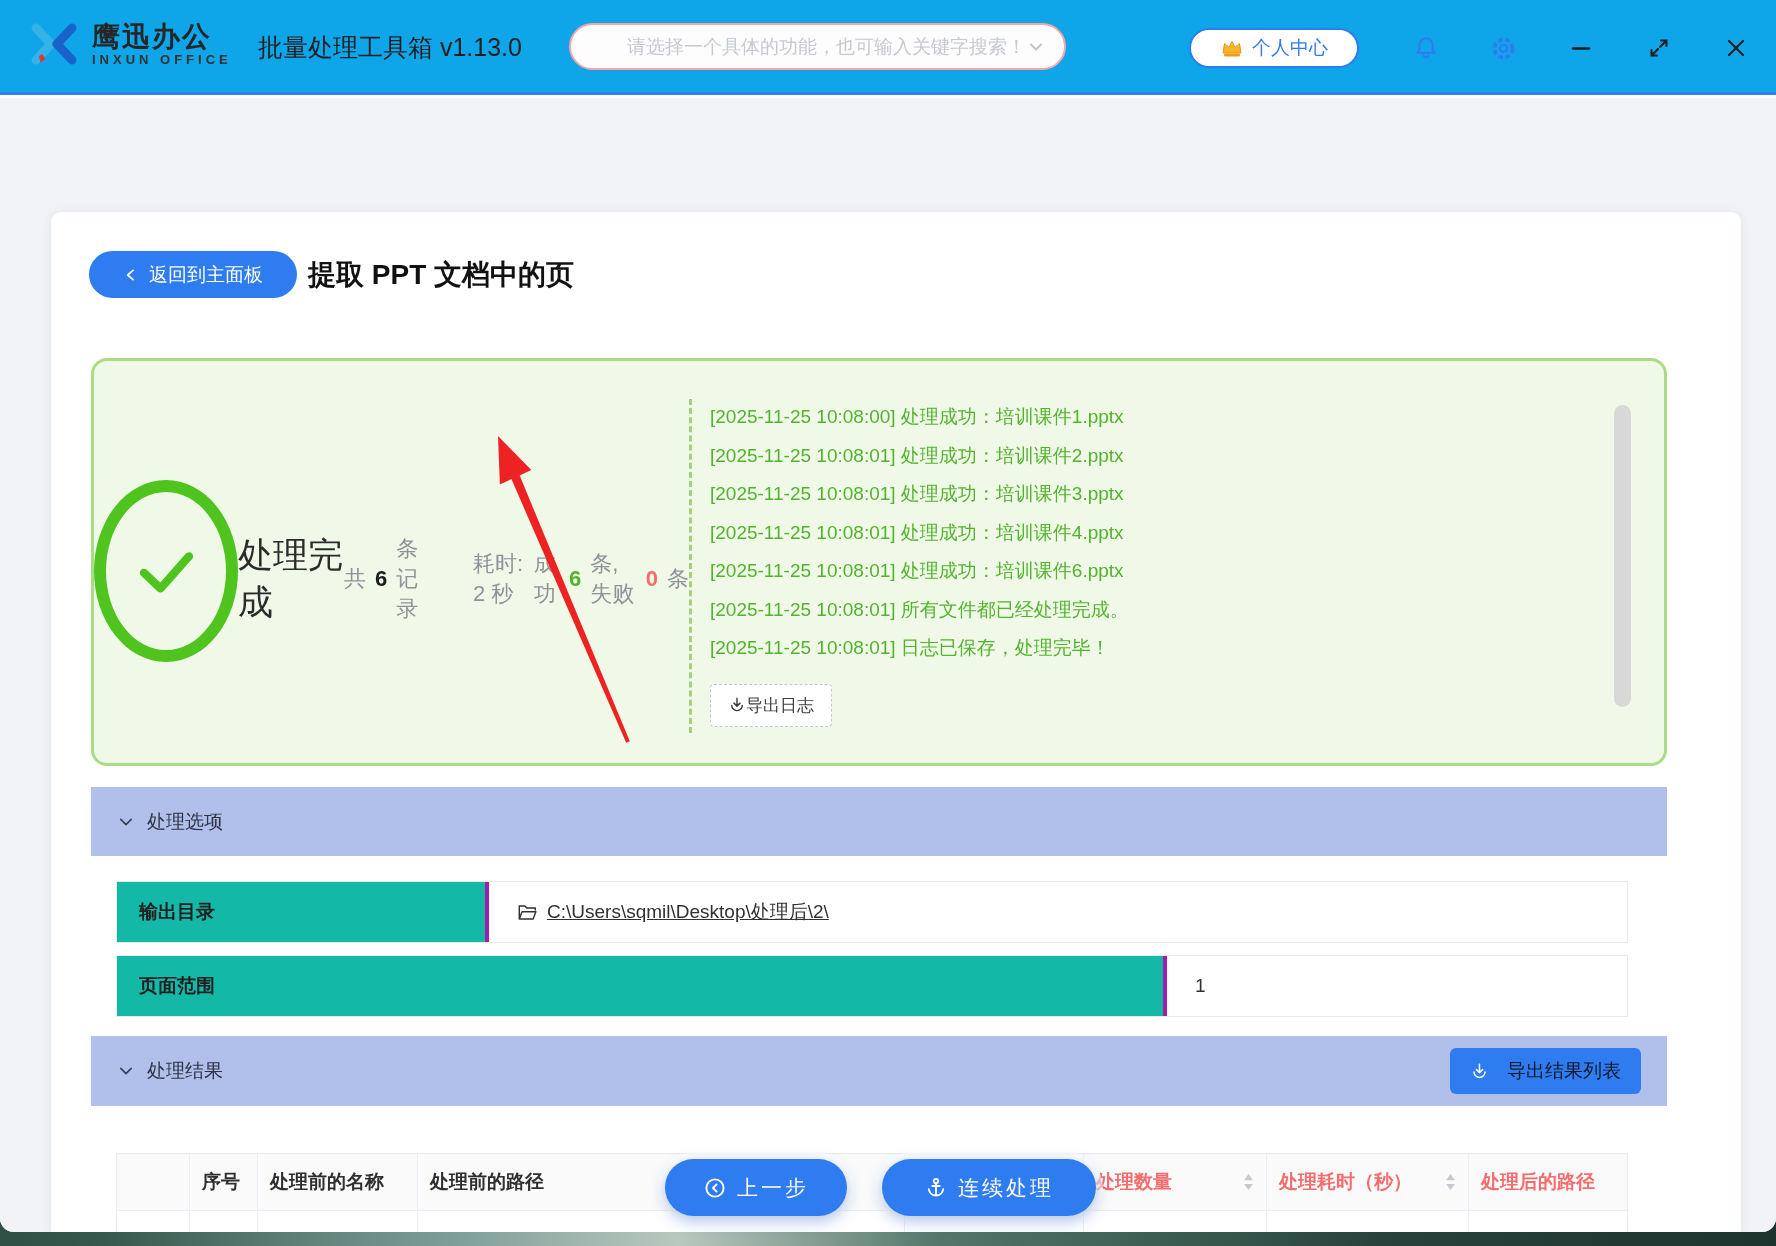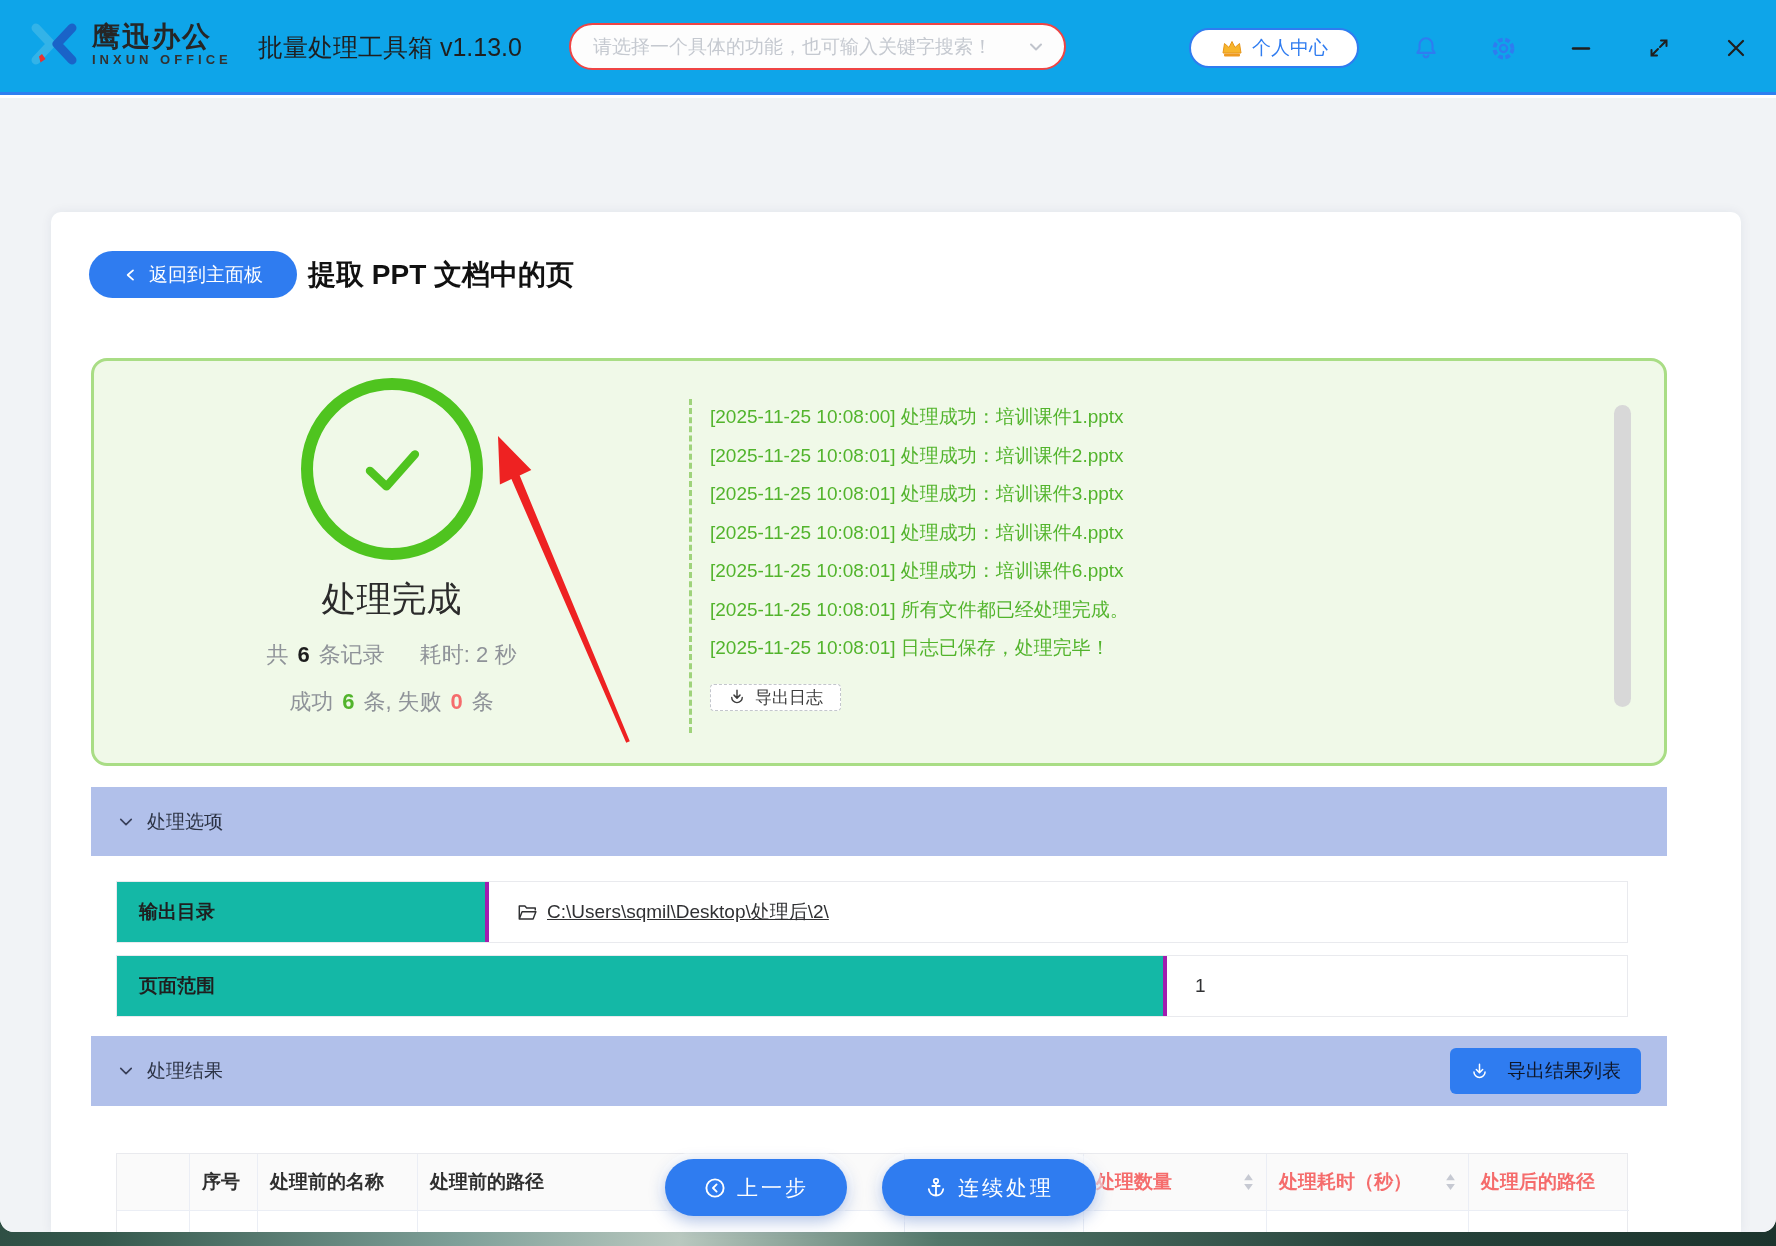--- a/index.html
+++ b/index.html
@@ -9,22 +9,22 @@
   #window { position:absolute; left:0; top:0; right:0; bottom:14px; background:#fff;
     border-radius:0 0 14px 14px; overflow:hidden; }
 
   
   .app-header { position:relative; height:95px; background:#0ea5e9; border-bottom:3px solid #2e7ff0; }
   .logo-group { position:absolute; left:26px; top:16px; display:flex; align-items:center; gap:10px; }
   .brand-cn { font-size:28px; font-weight:bold; color:#262626; letter-spacing:2px; line-height:30px;}
   .brand-en { font-size:13px; font-weight:bold; color:#323232; letter-spacing:4px; }
   .app-title { position:absolute; left:258px; top:0; height:95px; display:flex; align-items:center;
     font-size:25px; color:#1f1f1f; }
-  .search-pill { position:absolute; left:569px; top:23px; width:497px; height:47px; border:2px solid #ef4444;
-    border-radius:24px; background:#fdfdfd; display:flex; align-items:center; padding:0 18px 0 22px; cursor:text;}
+  .search-pill { position:absolute; left:569px; top:23px; width:497px; height:47px; border:2px solid #fca5a5;
+    border-radius:24px; background:#fdfdfd; display:flex; align-items:center; padding:0 18px 0 22px; cursor:text;text-align:right;}
   .search-ph { color:#c5c9d0; font-size:19px; flex:1; }
   .user-pill { position:absolute; left:1189px; top:28px; width:170px; height:40px; border:2px solid #2f7cf0;
     border-radius:21px; background:#fff; display:flex; align-items:center; justify-content:center; gap:8px;
     color:#2f7cf0; font-size:19px; cursor:pointer; }
   .hicon { position:absolute; top:33px; width:30px; height:30px; display:flex; align-items:center;
     justify-content:center; cursor:pointer; }
 
   
   .page-bg { position:absolute; left:0; top:98px; right:0; bottom:0; background:#f1f3f6; }
   .card { position:absolute; left:51px; top:114px; width:1690px; bottom:0; background:#fff;
@@ -32,33 +32,33 @@
 
   .back-btn { position:absolute; left:38px; top:39px; width:208px; height:47px; background:#2f7cf0;
     border:none; border-radius:24px; color:#fff; font-size:19px; display:flex; align-items:center;
     justify-content:center; gap:10px; cursor:pointer; font-family:inherit;}
   .page-title { position:absolute; left:257px; top:44px; font-size:28px; font-weight:bold; color:#111; }
 
   
   .result-panel { position:absolute; left:40px; top:146px; width:1576px; height:408px;
     background:#f0f9e8; border:3px solid #a9dd85; border-radius:16px; }
   .rp-left { position:absolute; left:0; top:0; width:595px; height:100%; display:flex;
-    flex-direction:column; align-items:center; padding-top:17px; }
+    align-items:center; padding-top:17px; }
   .big-circle { width:182px; height:182px; border-radius:50%; border:12px solid #4fc41f;
     display:flex; align-items:center; justify-content:center; background:transparent; }
   .status-title { margin-top:16px; font-size:35px; color:#2b2b2b; }
   .stat-line { margin-top:17px; font-size:22px; color:#8f9399; display:flex; align-items:center; gap:9px;}
   .stat-num { color:#1d1d1d; font-weight:bold; }
   .stat-num.green { color:#52b42c; } .stat-num.red { color:#f56c6c; }
   .time-label { margin-left:26px; }
   .rp-divider { position:absolute; left:595px; top:38px; bottom:30px; border-left:3px dashed #9fd37b; }
   .rp-log { position:absolute; left:616px; top:37px; right:80px; }
   .log-line { font-size:19px; color:#52b42c; line-height:38.5px; white-space:nowrap; }
-  .export-log-btn { margin-top:16px; display:inline-flex; align-items:center; gap:9px; background:#fff;
-    border:1px dashed #c3c6cc; border-radius:4px; padding:1px 17px; font-size:17px; color:#3c3c3c;
+  .export-log-btn { margin-top:16px; display:inline-flex; align-items:center; background:#fff;
+    border:1px dashed #c3c6cc; border-radius:4px; padding:9px 17px; font-size:17px; color:#3c3c3c;
     cursor:pointer; font-family:inherit;}
   .log-scrollbar { position:absolute; right:33px; top:44px; width:17px; height:302px;
     background:#d8d8d8; border-radius:9px; cursor:grab; }
 
   
   .section-bar { position:absolute; left:40px; width:1576px; background:#b1c0ea; display:flex;
     align-items:center; padding:0 26px; cursor:pointer; }
   .bar-options { top:575px; height:69px; }
   .bar-results { top:824px; height:70px; }
   .bar-label { font-size:19px; color:#2c3345; margin-left:12px; }

